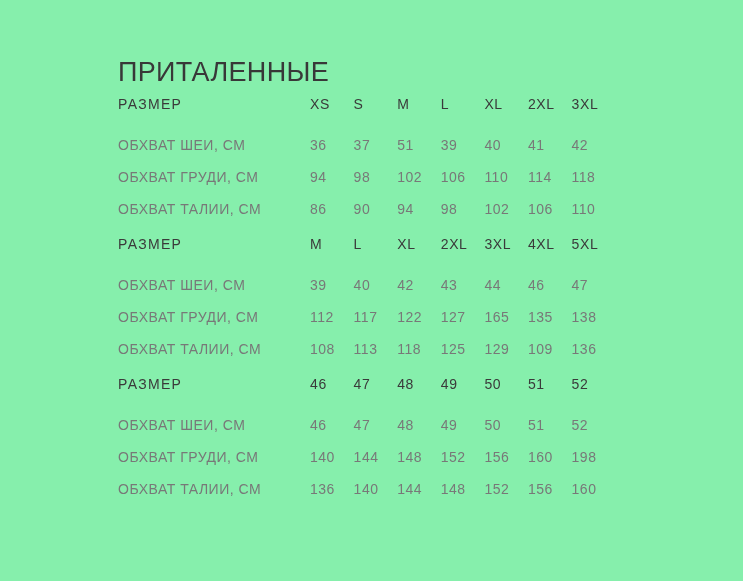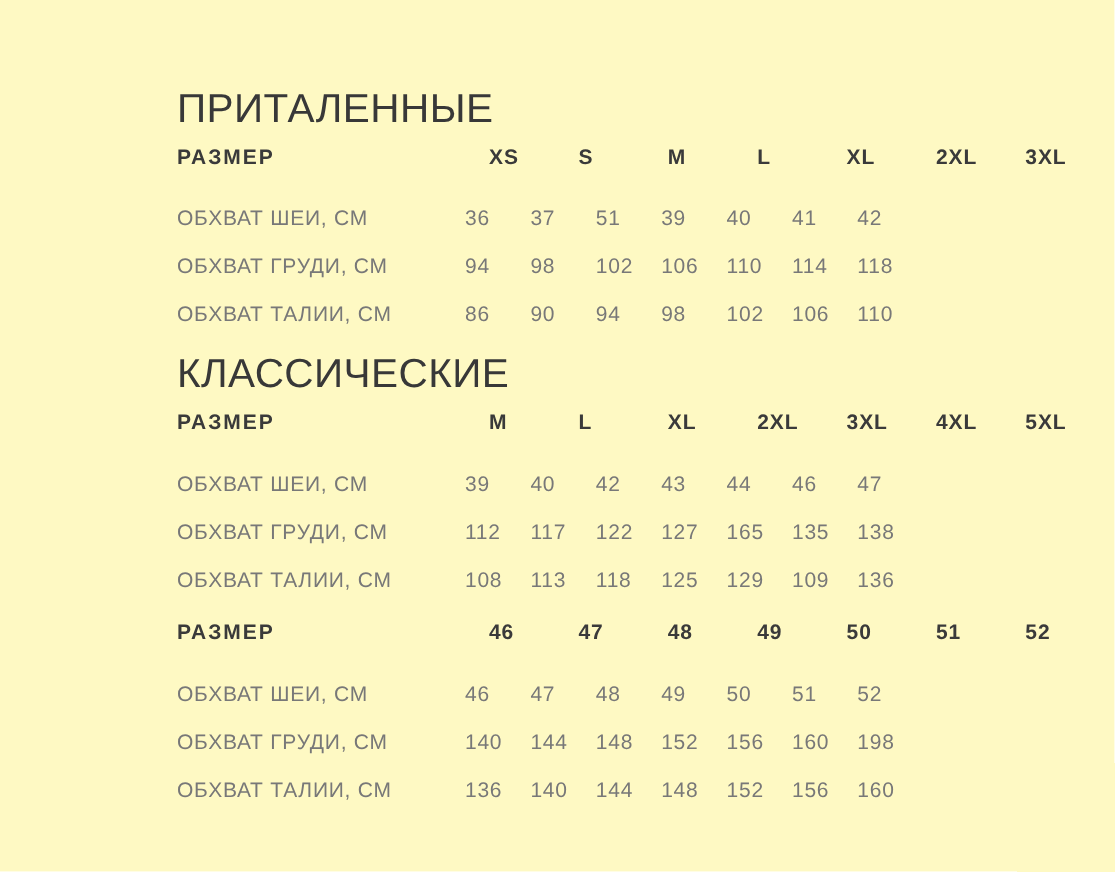--- a/index.html
+++ b/index.html
@@ -5,21 +5,21 @@
   html, body {
     margin: 0;
     padding: 0;
     background: #ffffff;
     font-family: "Liberation Sans", sans-serif;
   }
   .page {
     position: relative;
     width: 743px;
     height: 581px;
-    background: #fef9c3;
+    background: #86efac;
     overflow: hidden;
   }
   .content {
     position: absolute;
     left: 118px;
     top: 58px;
   }
   .section {
     margin: 0 0 17px 0;
   }
@@ -33,24 +33,23 @@
   }
   .t-row {
     display: grid;
     grid-template-columns: 192px repeat(7, 43.6px);
     font-size: 14px;
     line-height: 18px;
     height: 18px;
   }
   .t-row.header {
     color: #3a3a3a;
-    font-weight: 700;
+    font-weight: 400;
     letter-spacing: 1.3px;
     margin-bottom: 23px;
-    gap: 16px;
   }
   .t-row.header .cell:not(.row-label) {
     letter-spacing: 0.6px;
   }
   .t-row.data {
     color: #787878;
     font-weight: 400;
     letter-spacing: 0.5px;
     margin-bottom: 14px;
   }
@@ -105,21 +104,20 @@
           <div class="cell">90</div>
           <div class="cell">94</div>
           <div class="cell">98</div>
           <div class="cell">102</div>
           <div class="cell">106</div>
           <div class="cell">110</div>
         </div>
       </section>
 
   <section class="section">
-    <h2 class="section-title">КЛАССИЧЕСКИЕ</h2>
     <div class="t-row header">
       <div class="cell row-label">РАЗМЕР</div>
     <div class="cell">M</div>
           <div class="cell">L</div>
           <div class="cell">XL</div>
           <div class="cell">2XL</div>
           <div class="cell">3XL</div>
           <div class="cell">4XL</div>
           <div class="cell">5XL</div>
         </div>

